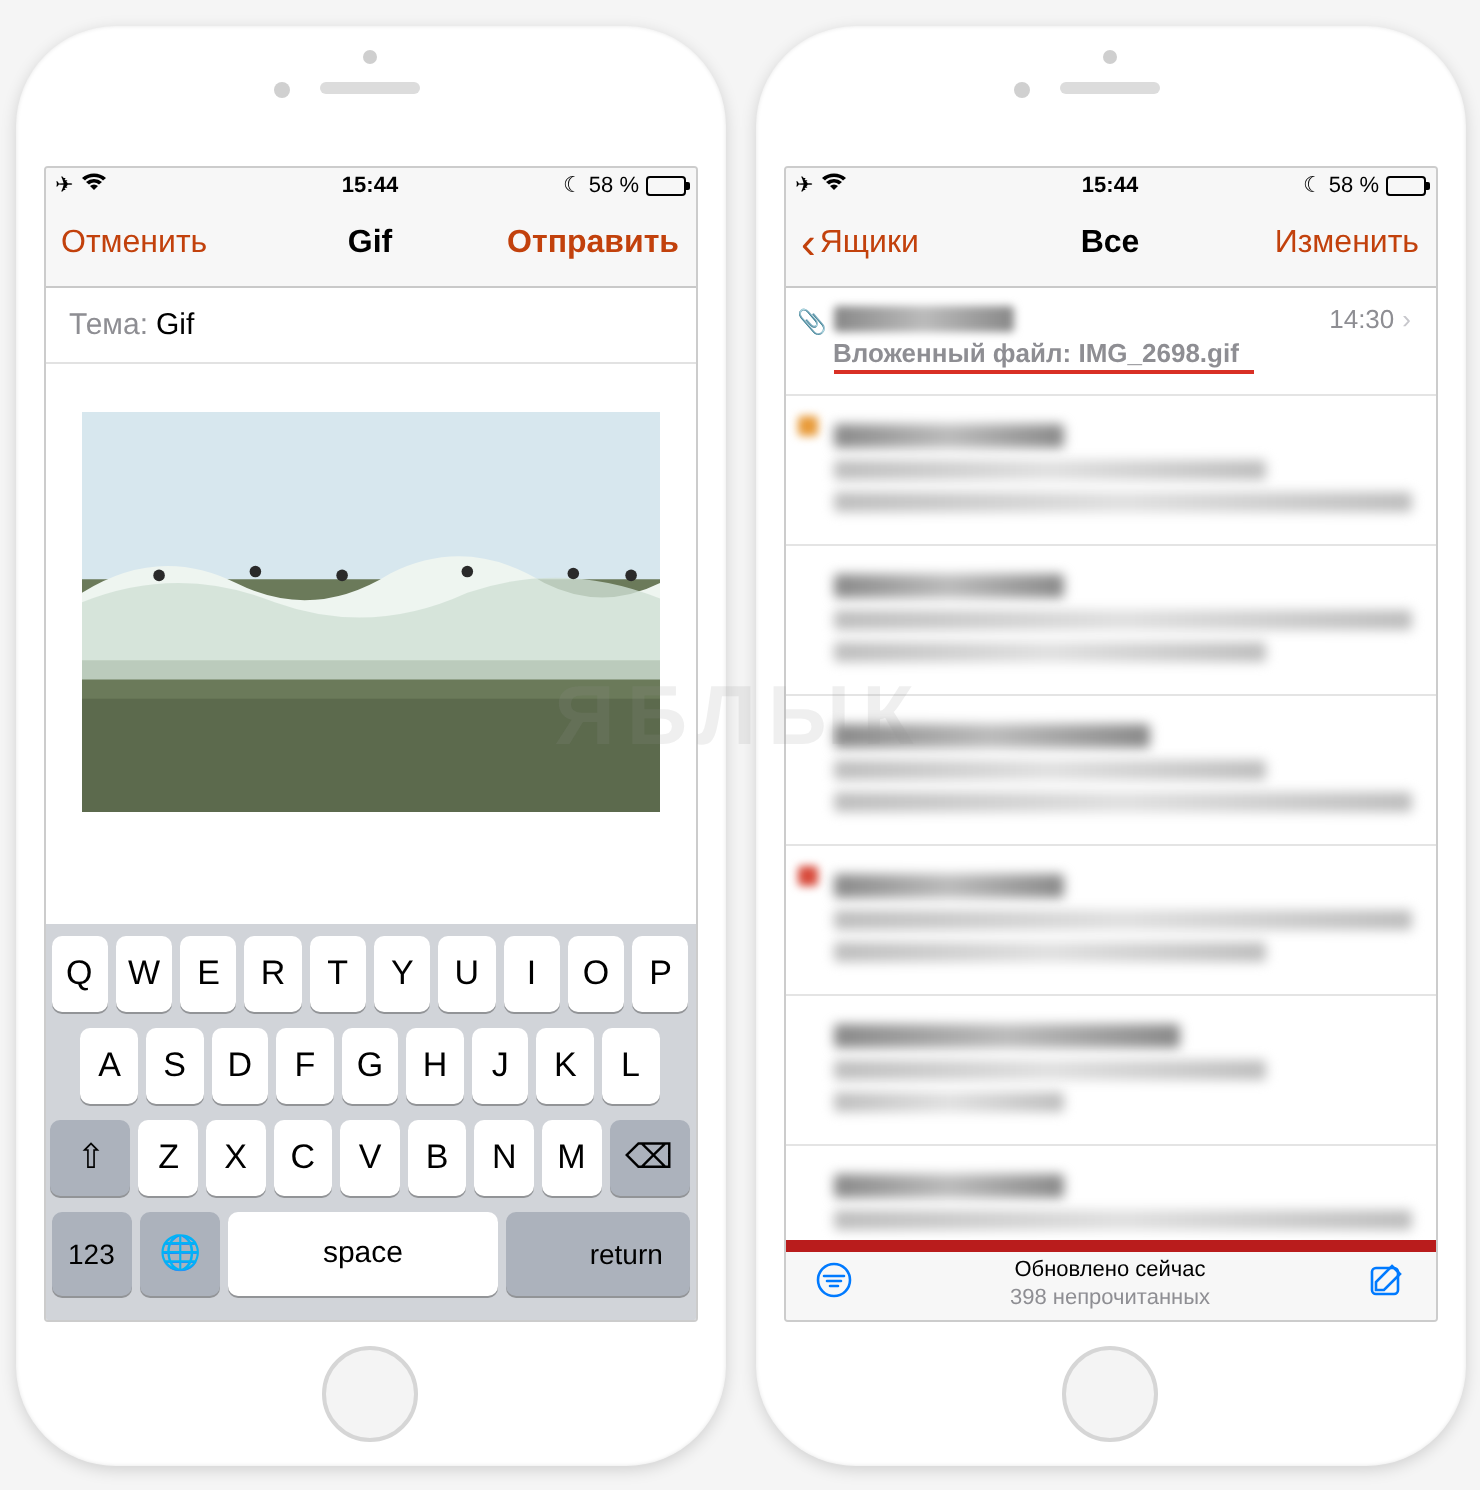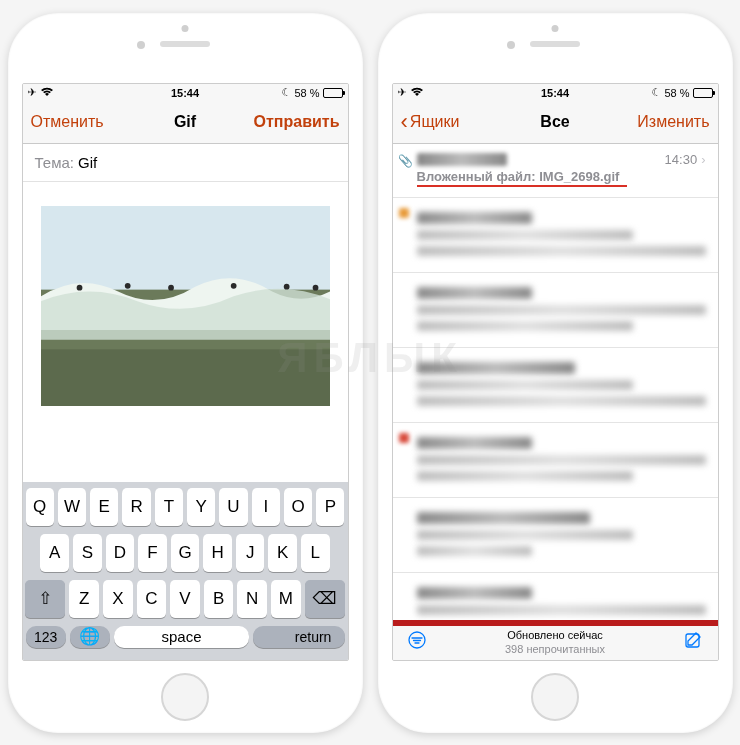--- a/index.html
+++ b/index.html
@@ -133,21 +133,21 @@
     display: flex; align-items: center; justify-content: center;
     font-size: 17px;
   }
   .kb-row2 { padding: 0 15px; }
   .key-fn {
     background: #acb2bc;
     width: 40px; flex: none;
   }
   .key-space { flex: 3; font-size: 15px; }
   .key-return { flex: 1.4; background: #acb2bc; font-size: 14px; padding-left: 29px; }
-  .kb-row4 .key { height: 22px; border-radius: 10px; }
+  .kb-row4 .key { height: 42px; }
   .key-123 { flex: 0.9; background: #acb2bc; font-size: 14px; }
   .key-globe { flex: 0.9; background: #acb2bc; font-size: 17px; }
 
   
   .inbox-body { flex: 1; background: #fff; overflow: hidden; font-size: 14px; }
   .mail-row {
     padding: 8px 12px 10px 24px;
     border-bottom: 1px solid #e4e4e4;
     position: relative;
   }

